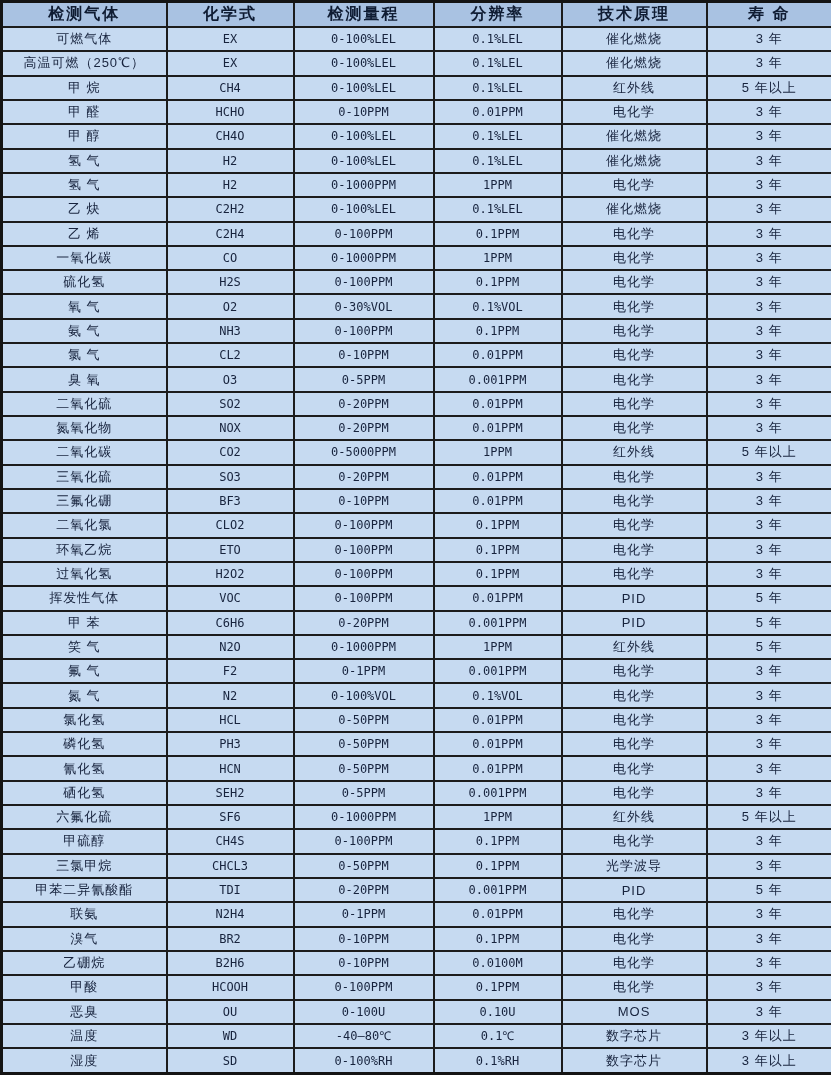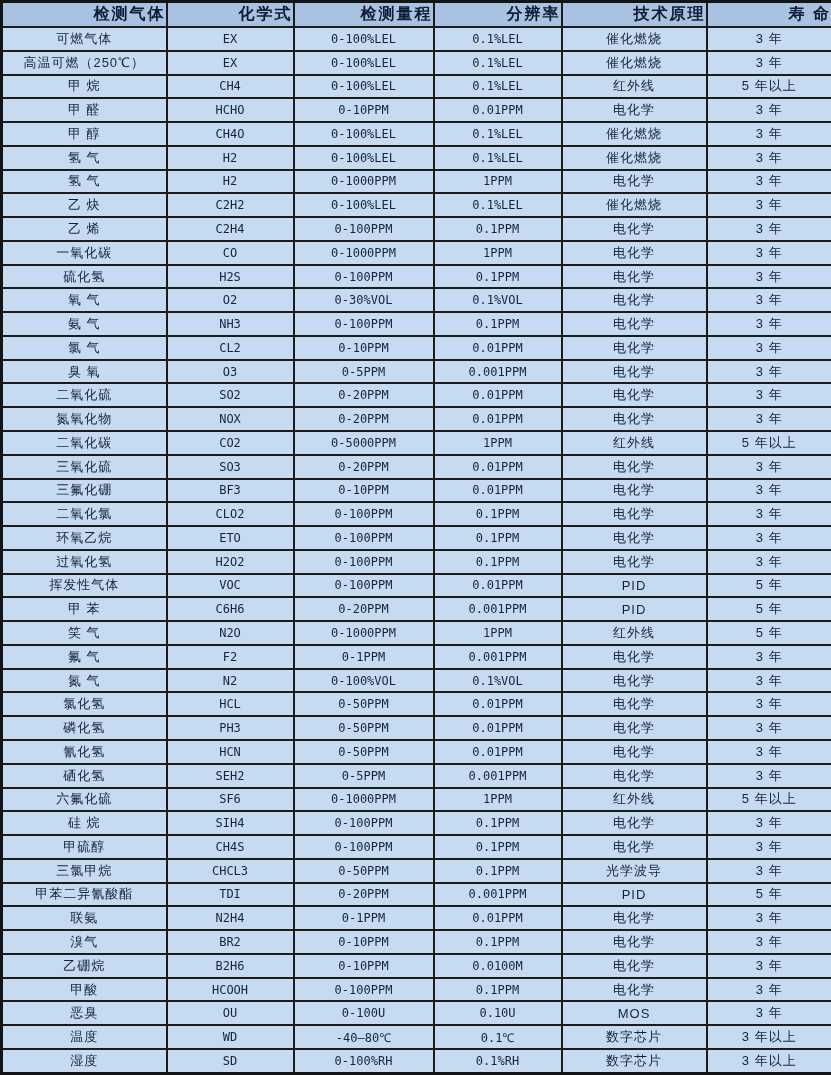--- a/index.html
+++ b/index.html
@@ -25,21 +25,20 @@
     padding: 0;
     overflow: hidden;
     white-space: nowrap;
   }
   th {
     background: #a9c2e2;
     color: #0f1c33;
     font: bold 16px "Liberation Sans", sans-serif;
     letter-spacing: 2px;
     height: 23px;
-    text-align: right;
   }
   td {
     background: #c6daf1;
     color: #17233d;
   }
   td.cjk {
     font: 13px "Liberation Sans", sans-serif;
     letter-spacing: 1px;
   }
   td.mono {
@@ -327,28 +326,20 @@
       </tr>
       <tr>
         <td class="cjk">六氟化硫</td>
         <td class="mono">SF6</td>
         <td class="mono">0-1000PPM</td>
         <td class="mono">1PPM</td>
         <td class="cjk">红外线</td>
         <td class="cjk">5 年以上</td>
       </tr>
       <tr>
-        <td class="cjk">硅 烷</td>
-        <td class="mono">SIH4</td>
-        <td class="mono">0-100PPM</td>
-        <td class="mono">0.1PPM</td>
-        <td class="cjk">电化学</td>
-        <td class="cjk">3 年</td>
-      </tr>
-      <tr>
         <td class="cjk">甲硫醇</td>
         <td class="mono">CH4S</td>
         <td class="mono">0-100PPM</td>
         <td class="mono">0.1PPM</td>
         <td class="cjk">电化学</td>
         <td class="cjk">3 年</td>
       </tr>
       <tr>
         <td class="cjk">三氯甲烷</td>
         <td class="mono">CHCL3</td>

